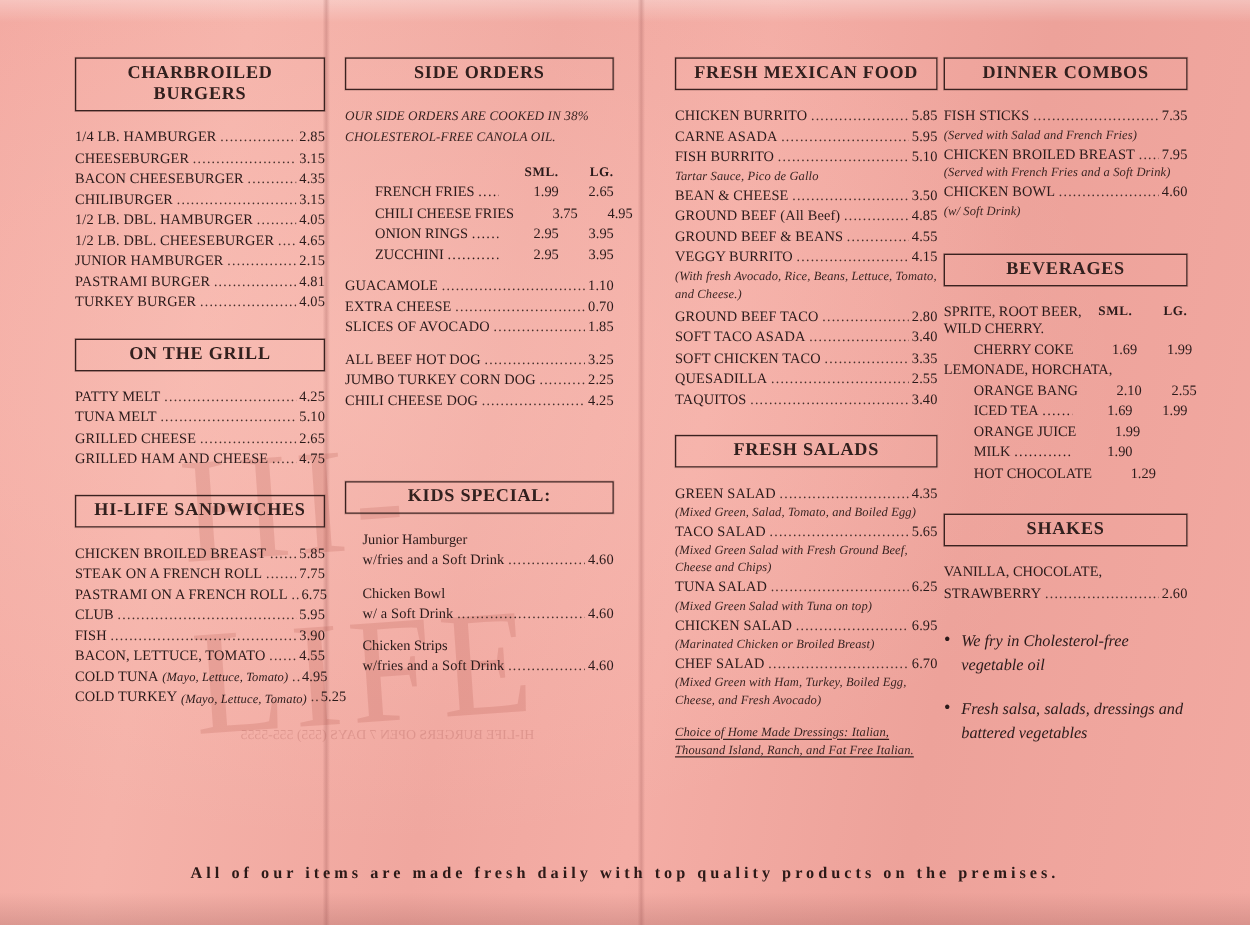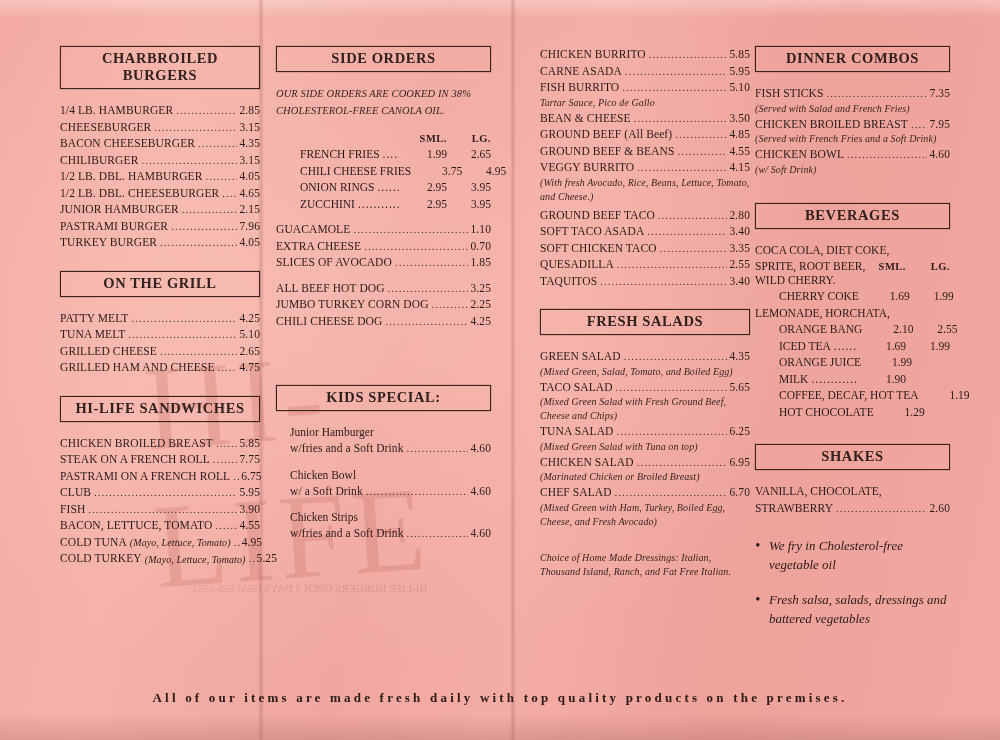--- a/index.html
+++ b/index.html
@@ -217,21 +217,21 @@
           <span class="pr">4.65</span>
         </div>
       <div class="row">
           <span class="nm">JUNIOR HAMBURGER</span>
           <span class="dots">.............................................</span>
           <span class="pr">2.15</span>
         </div>
       <div class="row">
           <span class="nm">PASTRAMI BURGER</span>
           <span class="dots">.............................................</span>
-          <span class="pr">7.96</span>
+          <span class="pr">4.81</span>
         </div>
       <div class="row">
           <span class="nm">TURKEY BURGER</span>
           <span class="dots">.............................................</span>
           <span class="pr">4.05</span>
         </div>
     </div>
 
     <div class="sect">
       <div class="sect-head">ON THE GRILL</div>
@@ -400,20 +400,21 @@
               <span class="dots">................................</span>
               <span class="pr">4.60</span>
             </div>
         </div>
       </div>
     </div>
   </div>
 
   <div class="col c3">
     <div class="sect">
+      <div class="sect-head">FRESH MEXICAN FOOD</div>
 
       <div class="row">
           <span class="nm">CHICKEN BURRITO</span>
           <span class="dots">..............................................</span>
           <span class="pr">5.85</span>
         </div>
       <div class="row">
           <span class="nm">CARNE ASADA</span>
           <span class="dots">..............................................</span>
           <span class="pr">5.95</span>
@@ -497,21 +498,21 @@
           <span class="dots">..............................................</span>
           <span class="pr">6.95</span>
         </div>
       <div class="note">(Marinated Chicken or Broiled Breast)</div>
       <div class="row">
           <span class="nm">CHEF SALAD</span>
           <span class="dots">..............................................</span>
           <span class="pr">6.70</span>
         </div>
       <div class="note">(Mixed Green with Ham, Turkey, Boiled Egg, Cheese, and Fresh Avocado)</div>
-      <div class="note" style="margin-top:22px; text-underline-offset:2px;">Choice of Home Made Dressings: Italian, Thousand Island, Ranch, and Fat Free Italian.</div>
+      <div class="note" style="margin-top:12px; text-decoration: underline; text-underline-offset:2px;">Choice of Home Made Dressings: Italian, Thousand Island, Ranch, and Fat Free Italian.</div>
     </div>
   </div>
 
   <div class="col c4">
     <div class="sect">
       <div class="sect-head">DINNER COMBOS</div>
       <div class="row">
           <span class="nm">FISH STICKS</span>
           <span class="dots">......................................</span>
           <span class="pr">7.35</span>
@@ -526,21 +527,20 @@
       <div class="row">
           <span class="nm">CHICKEN BOWL</span>
           <span class="dots">......................................</span>
           <span class="pr">4.60</span>
         </div>
       <div class="note">(w/ Soft Drink)</div>
     </div>
 
     <div class="sect" style="margin-top:26px;">
       <div class="sect-head">BEVERAGES</div>
-      <div class="plain">COCA COLA, DIET COKE,</div>
       <div class="plain">SPRITE, ROOT BEER,</div>
       <div class="sm-lg" style="margin-top:-14px; margin-bottom:0;">
         <span class="sp"></span>
         <span class="a">SML.</span>
         <span class="b">LG.</span>
       </div>
       <div class="plain">WILD CHERRY.</div>
       <div class="row2">
           <span class="nm">CHERRY COKE</span>
           <span class="dots">.....................</span>
@@ -563,26 +563,20 @@
       <div class="row2">
           <span class="nm">ORANGE JUICE</span>
           <span class="dots">.....................</span>
           <span class="a">1.99</span>
           <span class="b"></span>
         </div>
       <div class="row2">
           <span class="nm">MILK</span>
           <span class="dots">.....................</span>
           <span class="a">1.90</span>
-          <span class="b"></span>
-        </div>
-      <div class="row2">
-          <span class="nm">COFFEE, DECAF, HOT TEA</span>
-          <span class="dots">.....</span>
-          <span class="a">1.19</span>
           <span class="b"></span>
         </div>
       <div class="row2">
           <span class="nm">HOT CHOCOLATE</span>
           <span class="dots">.....................</span>
           <span class="a">1.29</span>
           <span class="b"></span>
         </div>
     </div>
 

